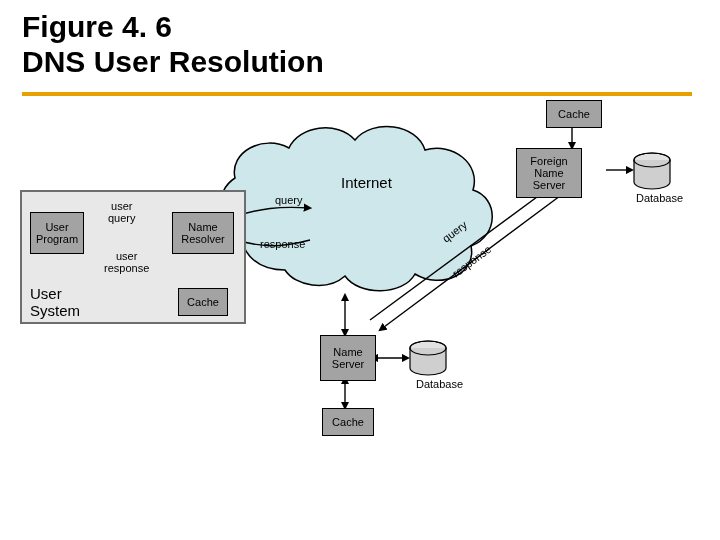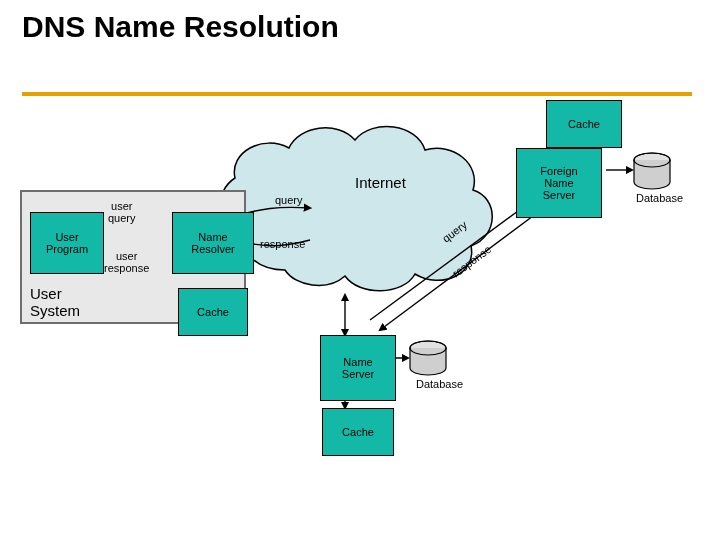--- a/index.html
+++ b/index.html
@@ -1,32 +1,33 @@
 <!DOCTYPE html>
 <html><head>
 <meta charset="utf-8">
 <style>
   html,body{margin:0;padding:0;width:720px;height:540px;background:#fff;font-family:Arial,Helvetica,sans-serif}
   .title{position:absolute;left:22px;top:10px;font-size:30px;font-weight:900;color:#000;line-height:1.15}
   .rule{position:absolute;left:22px;top:92px;width:670px;height:4px;background:#e6a000}
   .diagram{position:absolute;left:20px;top:120px;width:680px;height:390px}
-  .box{position:absolute;border:1.5px solid #000;background:#14b8a6;display:flex;align-items:center;justify-content:center;text-align:center;font-size:11px;line-height:1.1;padding:12px}
+  .box{position:absolute;border:1.5px solid #000;background:#a3a3a3;display:flex;align-items:center;justify-content:center;text-align:center;font-size:11px;line-height:1.1;padding:2px}
   .panel{position:absolute;border:2px solid #6e6e6e;background:#e8e8e8}
   .lbl{position:absolute;font-size:12px;color:#000;line-height:1.1}
   .lbl.small{font-size:11px}
   .big{font-size:15px;color:#000}
   svg{position:absolute;left:0;top:0;overflow:visible}
   .db-body{fill:#cfcfcf;stroke:#000;stroke-width:1.2}
   .db-lid{fill:#e2e2e2;stroke:#000;stroke-width:1.2}
 </style>
 </head>
 <body>
 
 <div class="title">
-  <div>DNS Name Resolution</div>
+  <div>Figure 4. 6</div>
+  <div>DNS User Resolution</div>
 </div>
 <div class="rule"></div>
 
 <div class="diagram">
 
   <svg width="680" height="390">
     <defs>
       <marker id="ah" viewBox="0 0 8 8" refX="6" refY="4" markerWidth="6" markerHeight="6" orient="auto">
         <path d="M0,0 L8,4 L0,8 z" fill="#000"></path>
       </marker>
@@ -98,21 +99,21 @@
     </div>
   <div class="box" style="left:158px;top:168px;width:44px;height:22px">
       <span>Cache</span>
     </div>
 
   <div class="lbl small" style="left:88px;top:80px;white-space:pre;text-align:center">user
 query</div>
   <div class="lbl small" style="left:84px;top:130px;white-space:pre;text-align:center">user
 response</div>
 
-  <div class="lbl" style="left:335px;top:55px;font-size:15px">Internet</div>
+  <div class="lbl" style="left:321px;top:55px;font-size:15px">Internet</div>
   <div class="lbl small" style="left:255px;top:74px">query</div>
   <div class="lbl small" style="left:240px;top:118px">response</div>
 
   <div class="box" style="left:300px;top:215px;width:50px;height:40px">
       <span style="white-space:pre">Name
 Server</span>
     </div>
   <div class="box" style="left:302px;top:288px;width:46px;height:22px">
       <span>Cache</span>
     </div>

